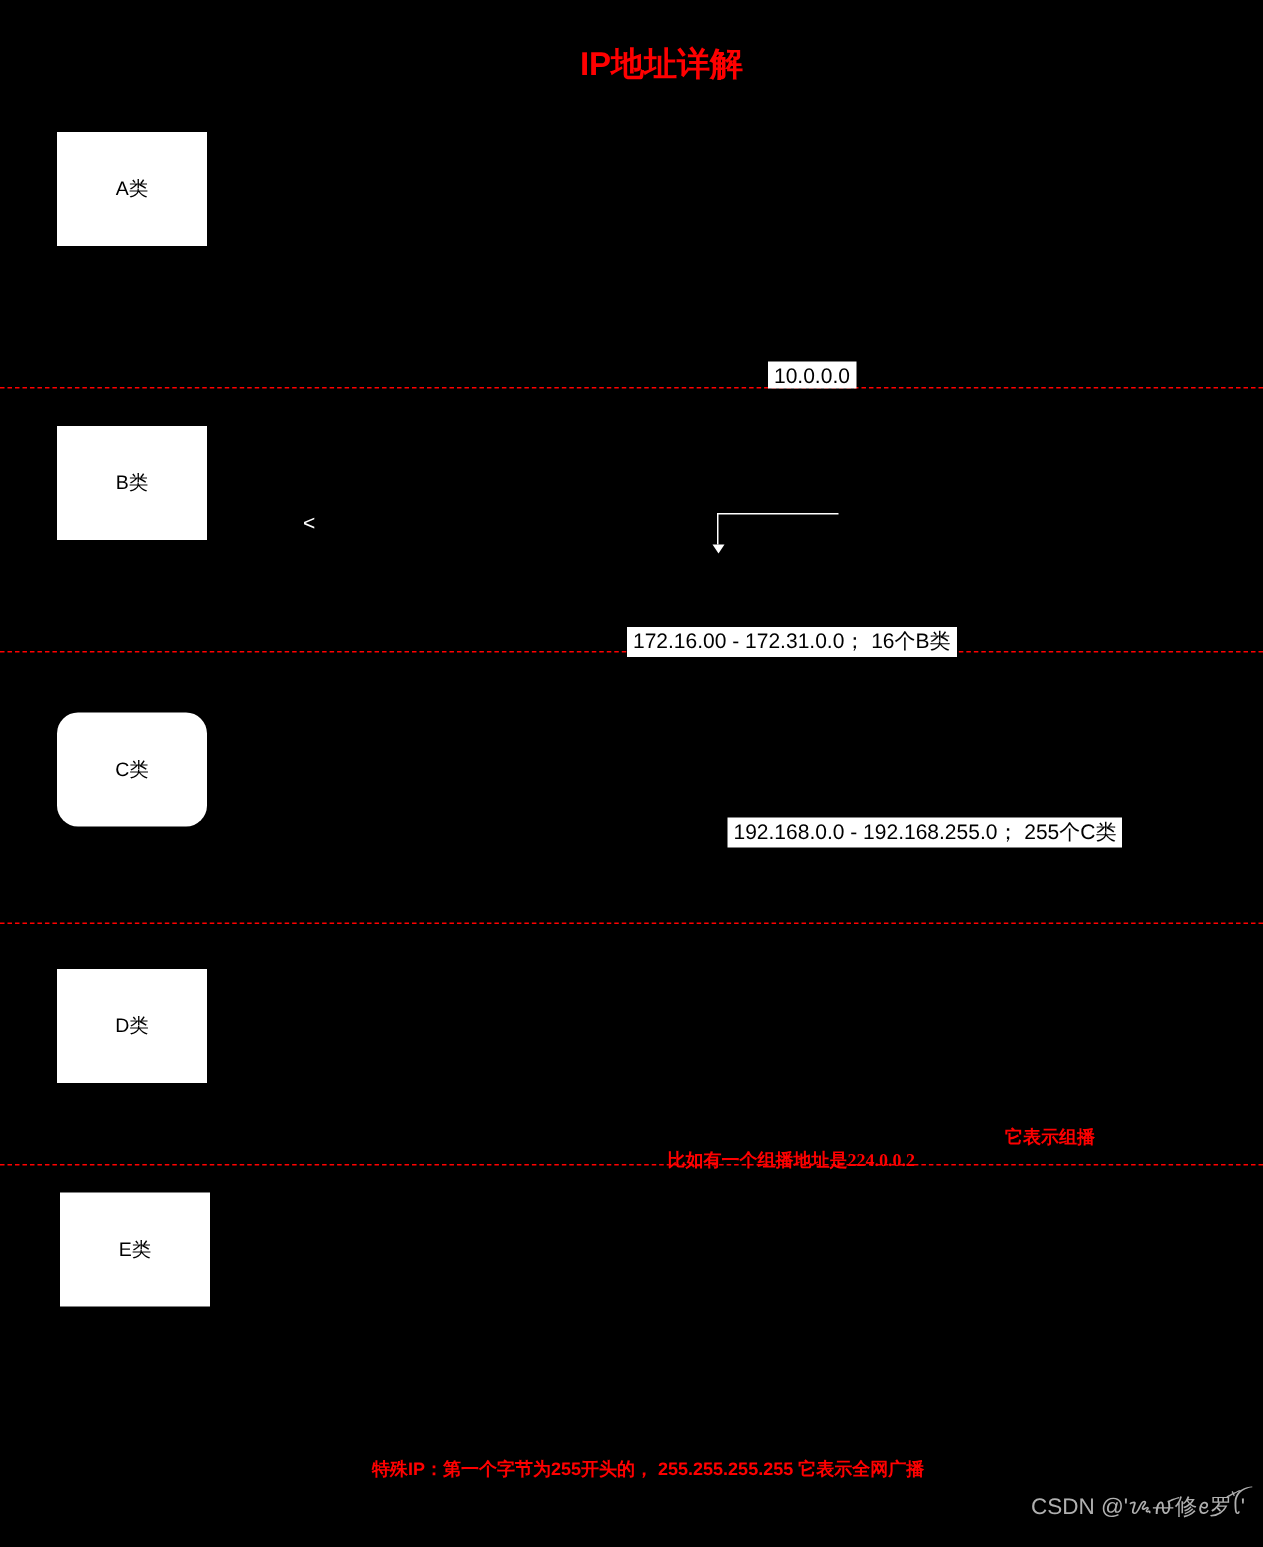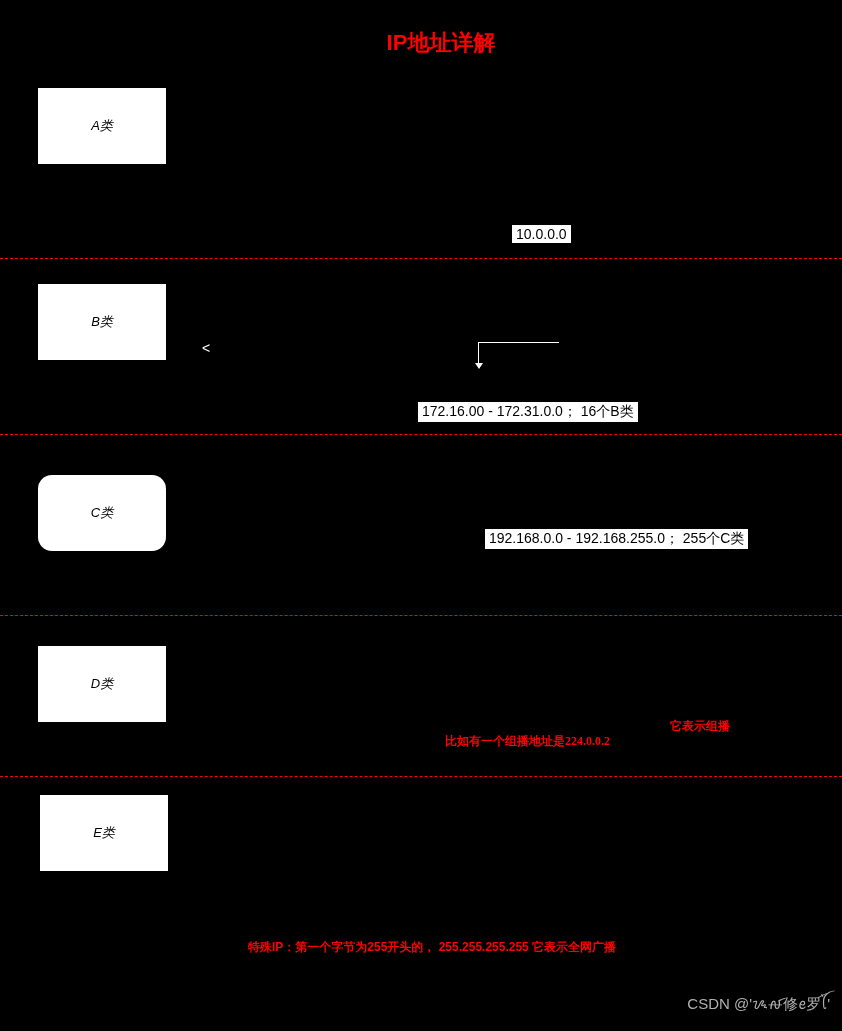--- a/index.html
+++ b/index.html
@@ -20,47 +20,48 @@
     padding-top: 28px;
     padding-left: 40px;
   }
   .section {
     border-bottom: 1px dashed #ff0000;
     position: relative;
   }
   .class-box {
     background: #fff;
     color: #000;
-    width: 128px;
+    width: 100px;
     height: 76px;
     display: flex;
     align-items: center;
     justify-content: center;
     font-size: 13px;
     position: absolute;
-    font-style: italic;
   }
   .angle {
     color: #fff;
     position: absolute;
     font-size: 14px;
   }
   .white-badge {
     background: #fff;
     color: #000;
     font-size: 14px;
     padding: 1px 4px;
     position: absolute;
     white-space: nowrap;
+    margin-top: 16px;
   }
   .red-text {
     color: #ff0000;
     font-weight: bold;
     font-size: 12px;
     position: absolute;
+    margin-top: 32px;
   }
   .arrow-line {
     position: absolute;
     border-top: 1px solid #fff;
     border-left: 1px solid #fff;
     width: 80px;
     height: 20px;
   }
   .arrow-down::after {
     content: "";

